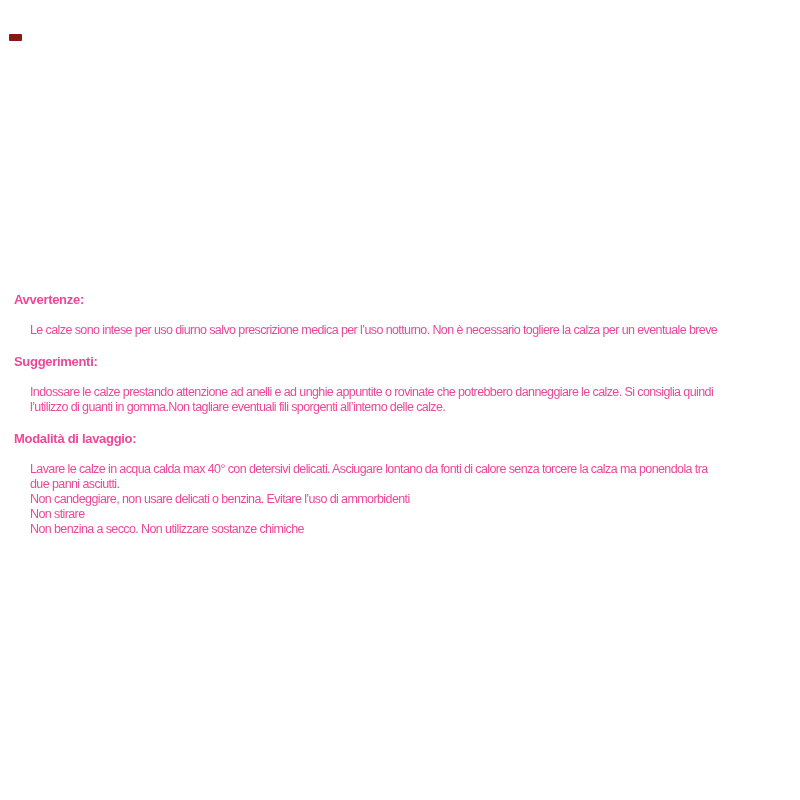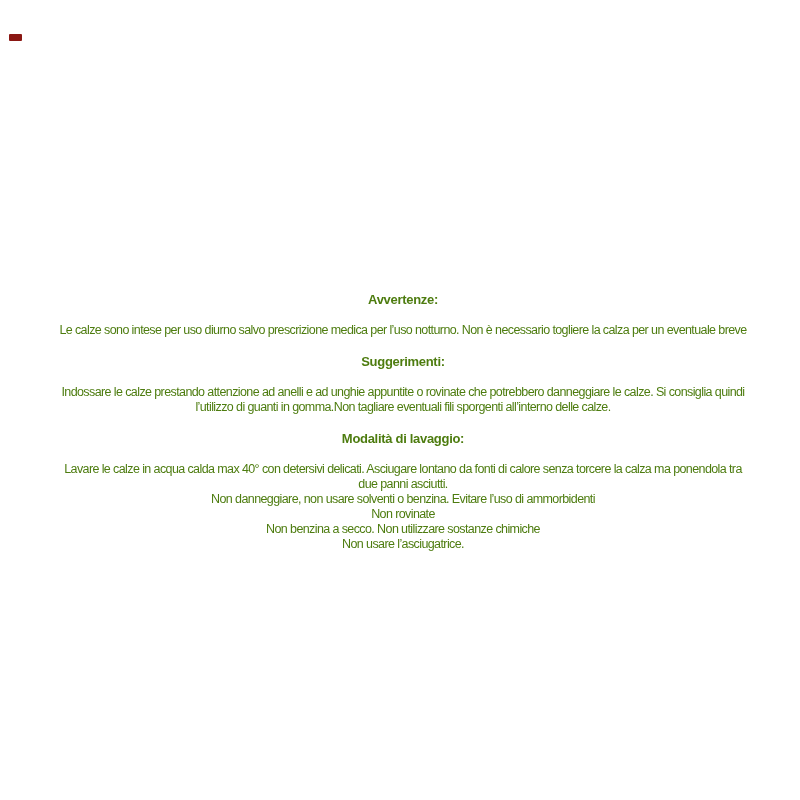--- a/index.html
+++ b/index.html
@@ -39,41 +39,40 @@
   .line {
     font-size: 12.5px;
     line-height: 15px;
     letter-spacing: -0.6px;
     white-space: nowrap;
   }
 </style>
 </head>
 <body>
 
-<div class="page" style="background: rgb(255, 255, 255); color: #4d7c0f; text-align: center;">
+<div class="page" style="background: rgb(255, 255, 255); color: #ec4899;">
 
   <div class="corner-mark" style="background: rgb(138, 23, 19);"></div>
 
   <div class="content">
 
     <div class="section-heading first">Avvertenze:</div>
     <div class="para">
       <div class="line">Le calze sono intese per uso diurno salvo prescrizione medica per l’uso notturno. Non è necessario togliere la calza per un eventuale breve</div>
     </div>
 
     <div class="section-heading">Suggerimenti:</div>
     <div class="para">
       <div class="line">Indossare le calze prestando attenzione ad anelli e ad unghie appuntite o rovinate che potrebbero danneggiare le calze. Si consiglia quindi</div>
       <div class="line">l’utilizzo di guanti in gomma.Non tagliare eventuali fili sporgenti all’interno delle calze.</div>
     </div>
 
     <div class="section-heading">Modalità di lavaggio:</div>
     <div class="para">
       <div class="line">Lavare le calze in acqua calda max 40° con detersivi delicati. Asciugare lontano da fonti di calore senza torcere la calza ma ponendola tra</div>
       <div class="line">due panni asciutti.</div>
-      <div class="line">Non danneggiare, non usare solventi o benzina. Evitare l’uso di ammorbidenti</div>
-      <div class="line">Non rovinate</div>
+      <div class="line">Non candeggiare, non usare delicati o benzina. Evitare l’uso di ammorbidenti</div>
+      <div class="line">Non stirare</div>
       <div class="line">Non benzina a secco. Non utilizzare sostanze chimiche</div>
-      <div class="line">Non usare l’asciugatrice.</div>
     </div>
 
   </div>
 </div>
 
 </body></html>

